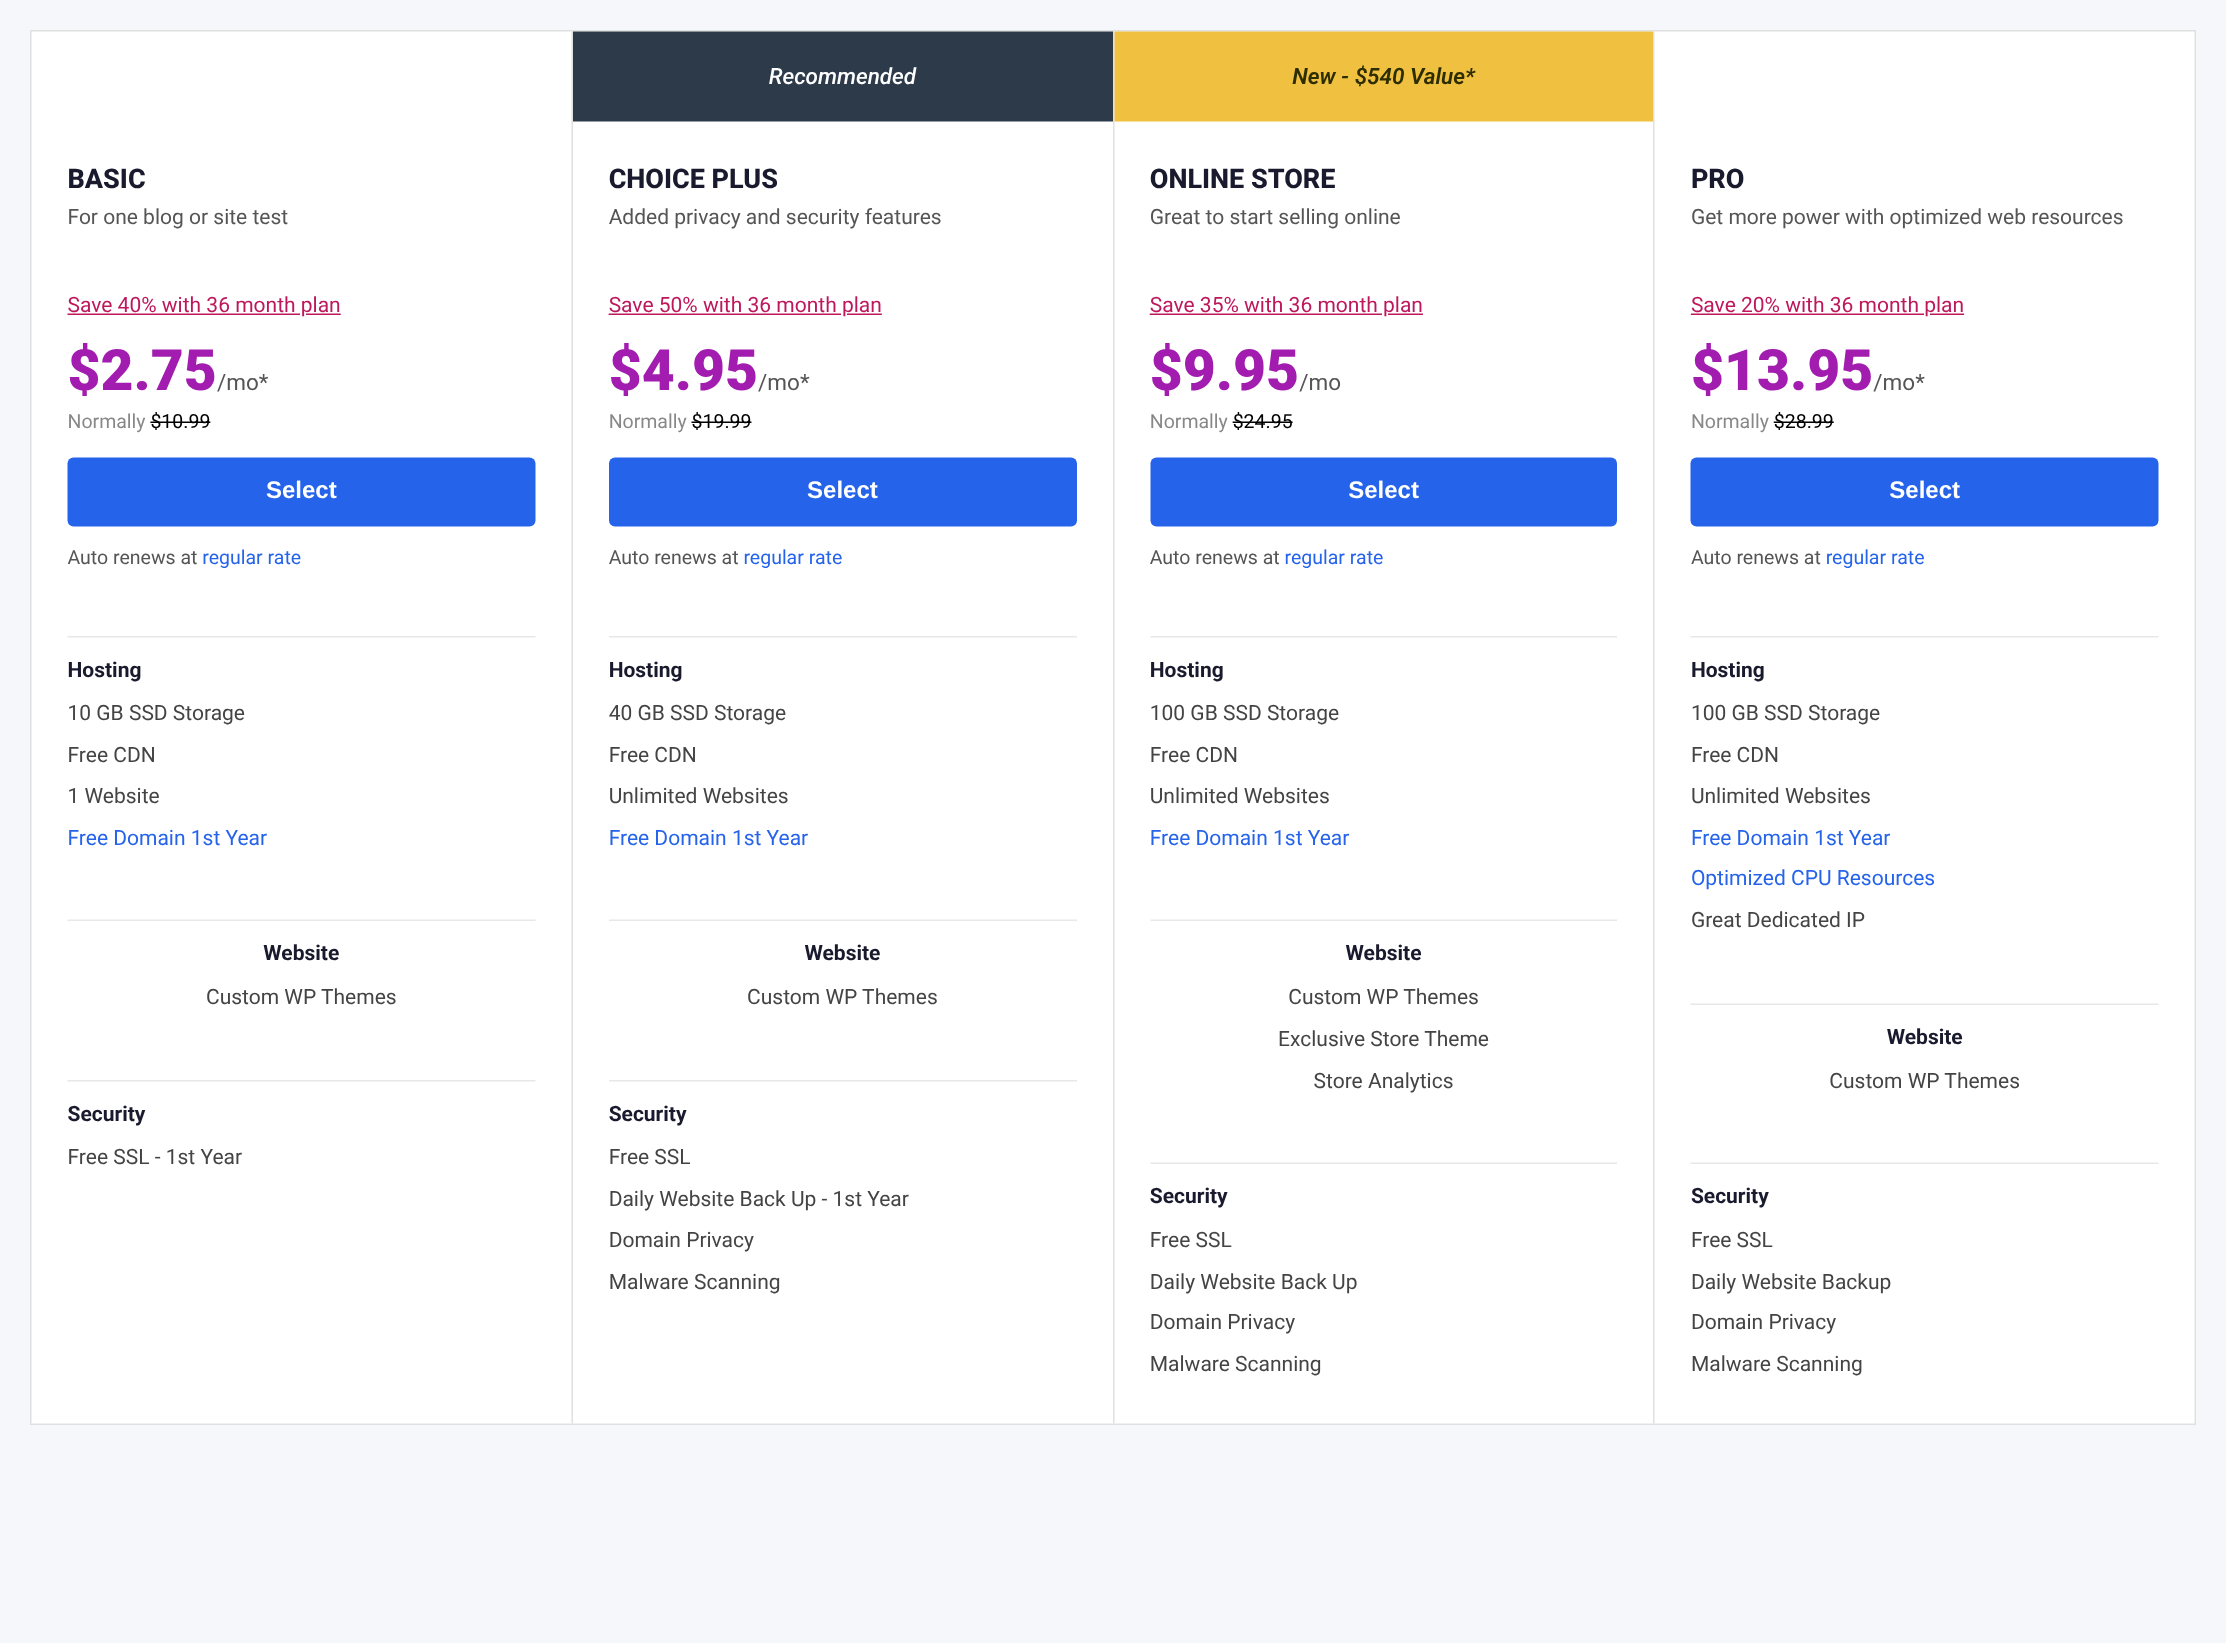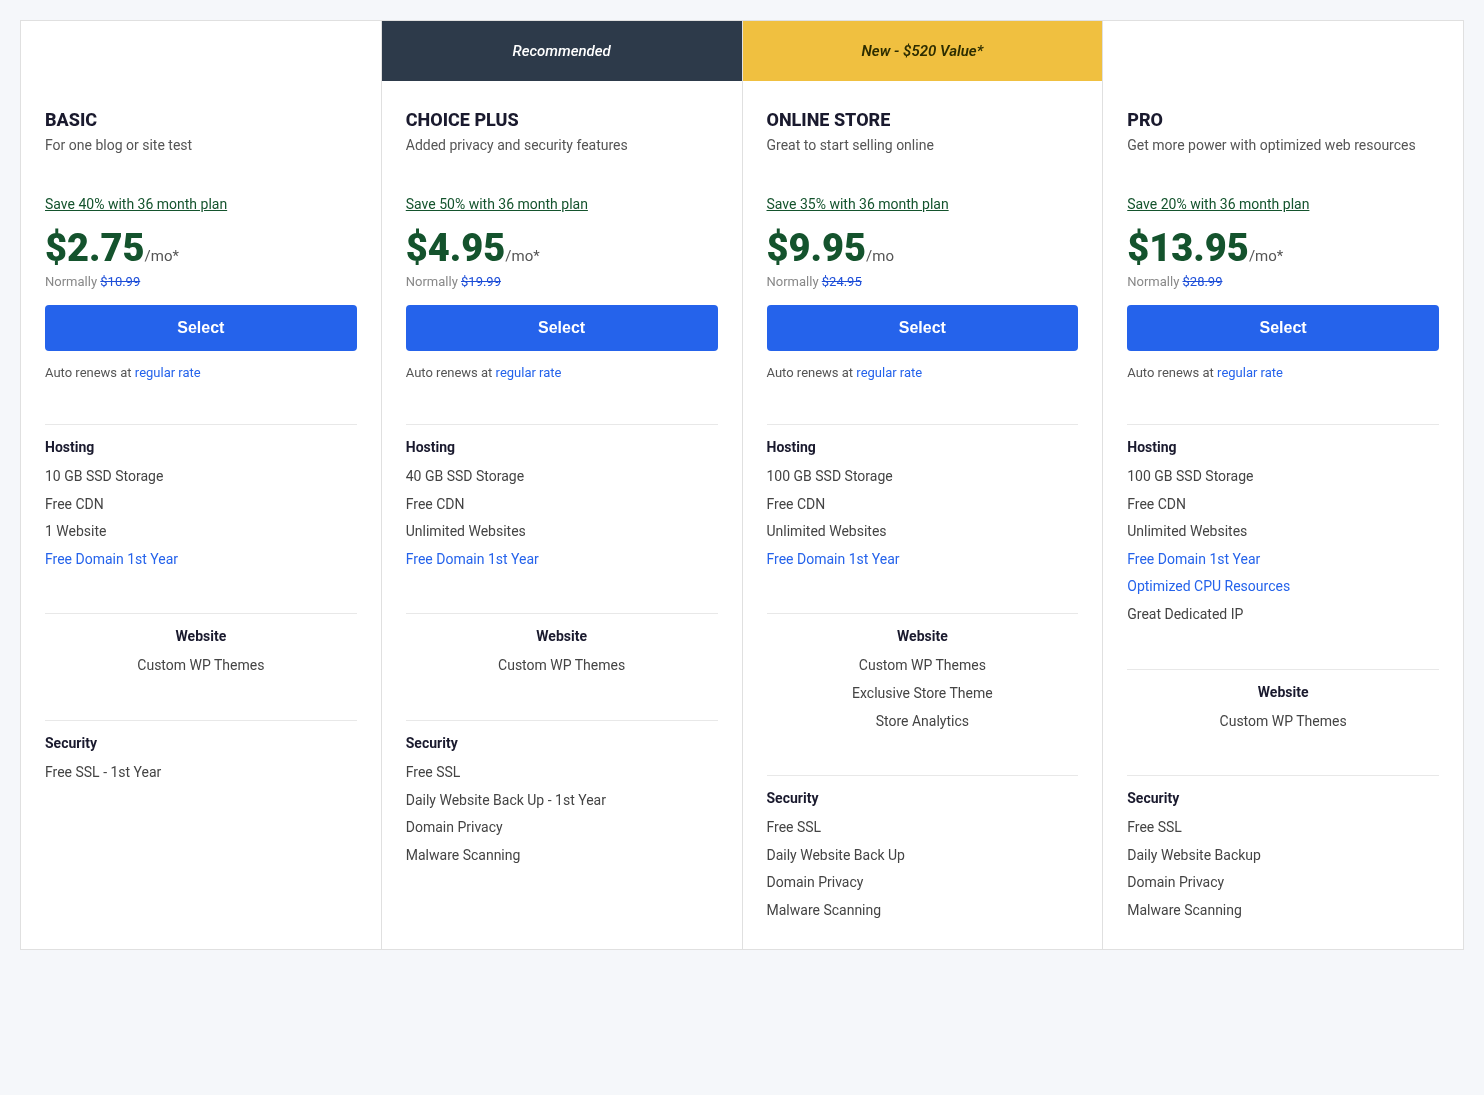--- a/index.html
+++ b/index.html
@@ -55,47 +55,47 @@
       margin-bottom: 6px;
     }
     .plan-desc {
       font-size: 14px;
       color: #555;
       line-height: 1.4;
       min-height: 42px;
       margin-bottom: 18px;
     }
     .plan-save-link {
-      color: #14532d;
+      color: #be185d;
       font-size: 14px;
       text-decoration: underline;
       cursor: pointer;
       display: block;
       margin-bottom: 14px;
     }
     .plan-price-row {
       margin-bottom: 4px;
     }
     .plan-price {
       font-size: 38px;
       font-weight: 900;
-      color: #14532d;
+      color: #a21caf;
     }
     .plan-price-per {
       font-size: 15px;
       font-weight: 400;
       color: #555;
     }
     .plan-normal {
       font-size: 13px;
       color: #888;
       margin-bottom: 16px;
     }
     .plan-normal s {
-      color: #1d4ed8;
+      color: #000000;
       text-align: center;
     }
     .select-btn {
       display: block;
       width: 100%;
       padding: 14px;
       background: #2563eb;
       color: white;
       border: none;
       border-radius: 4px;
@@ -208,21 +208,21 @@
       <div class="features-section-security">
         <div class="section-divider"></div>
         <div class="section-title">Security</div>
         <div class="feature-item">Free SSL</div>
         <div class="feature-item">Daily Website Back Up - 1st Year</div>
         <div class="feature-item">Domain Privacy</div>
         <div class="feature-item">Malware Scanning</div>
       </div>
     </div>
     <div class="plan-col">
-      <div class="plan-badge badge-new">New - $520 Value*</div>
+      <div class="plan-badge badge-new">New - $540 Value*</div>
       <div class="plan-content">
         <div class="plan-name">ONLINE STORE</div>
         <div class="plan-desc">Great to start selling online</div>
         <a class="plan-save-link">Save 35% with 36 month plan</a>
         <div class="plan-price-row"><span class="plan-price">$9.95</span><span class="plan-price-per">/mo</span></div>
         <div class="plan-normal">Normally <s>$24.95</s></div>
         <button class="select-btn">Select</button>
         <div class="auto-renew">Auto renews at <a>regular rate</a></div>
       </div>
       <div class="features-section">

